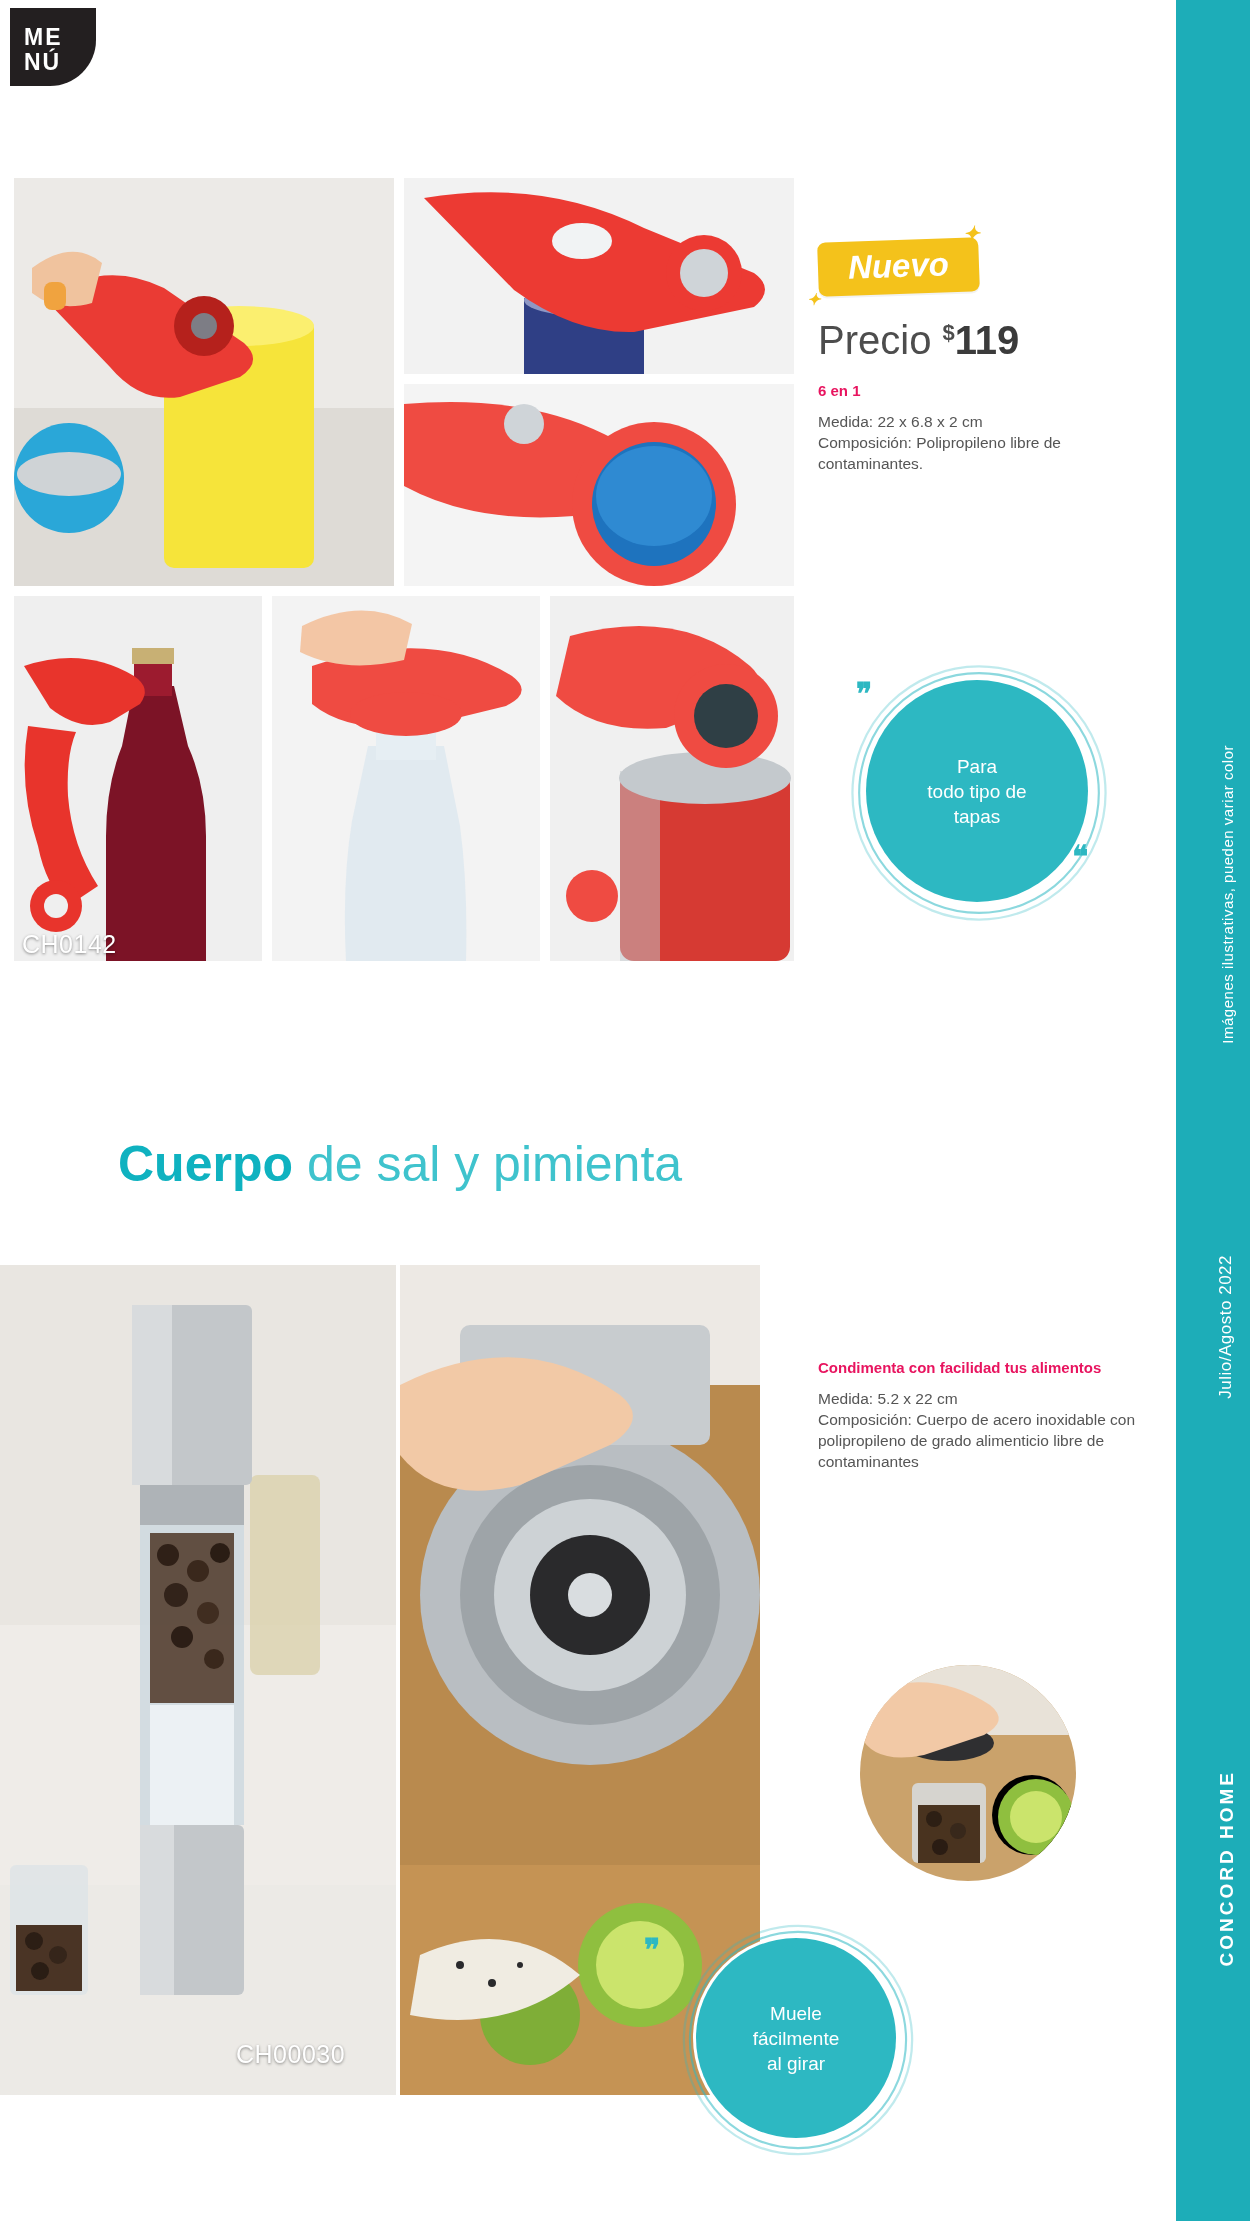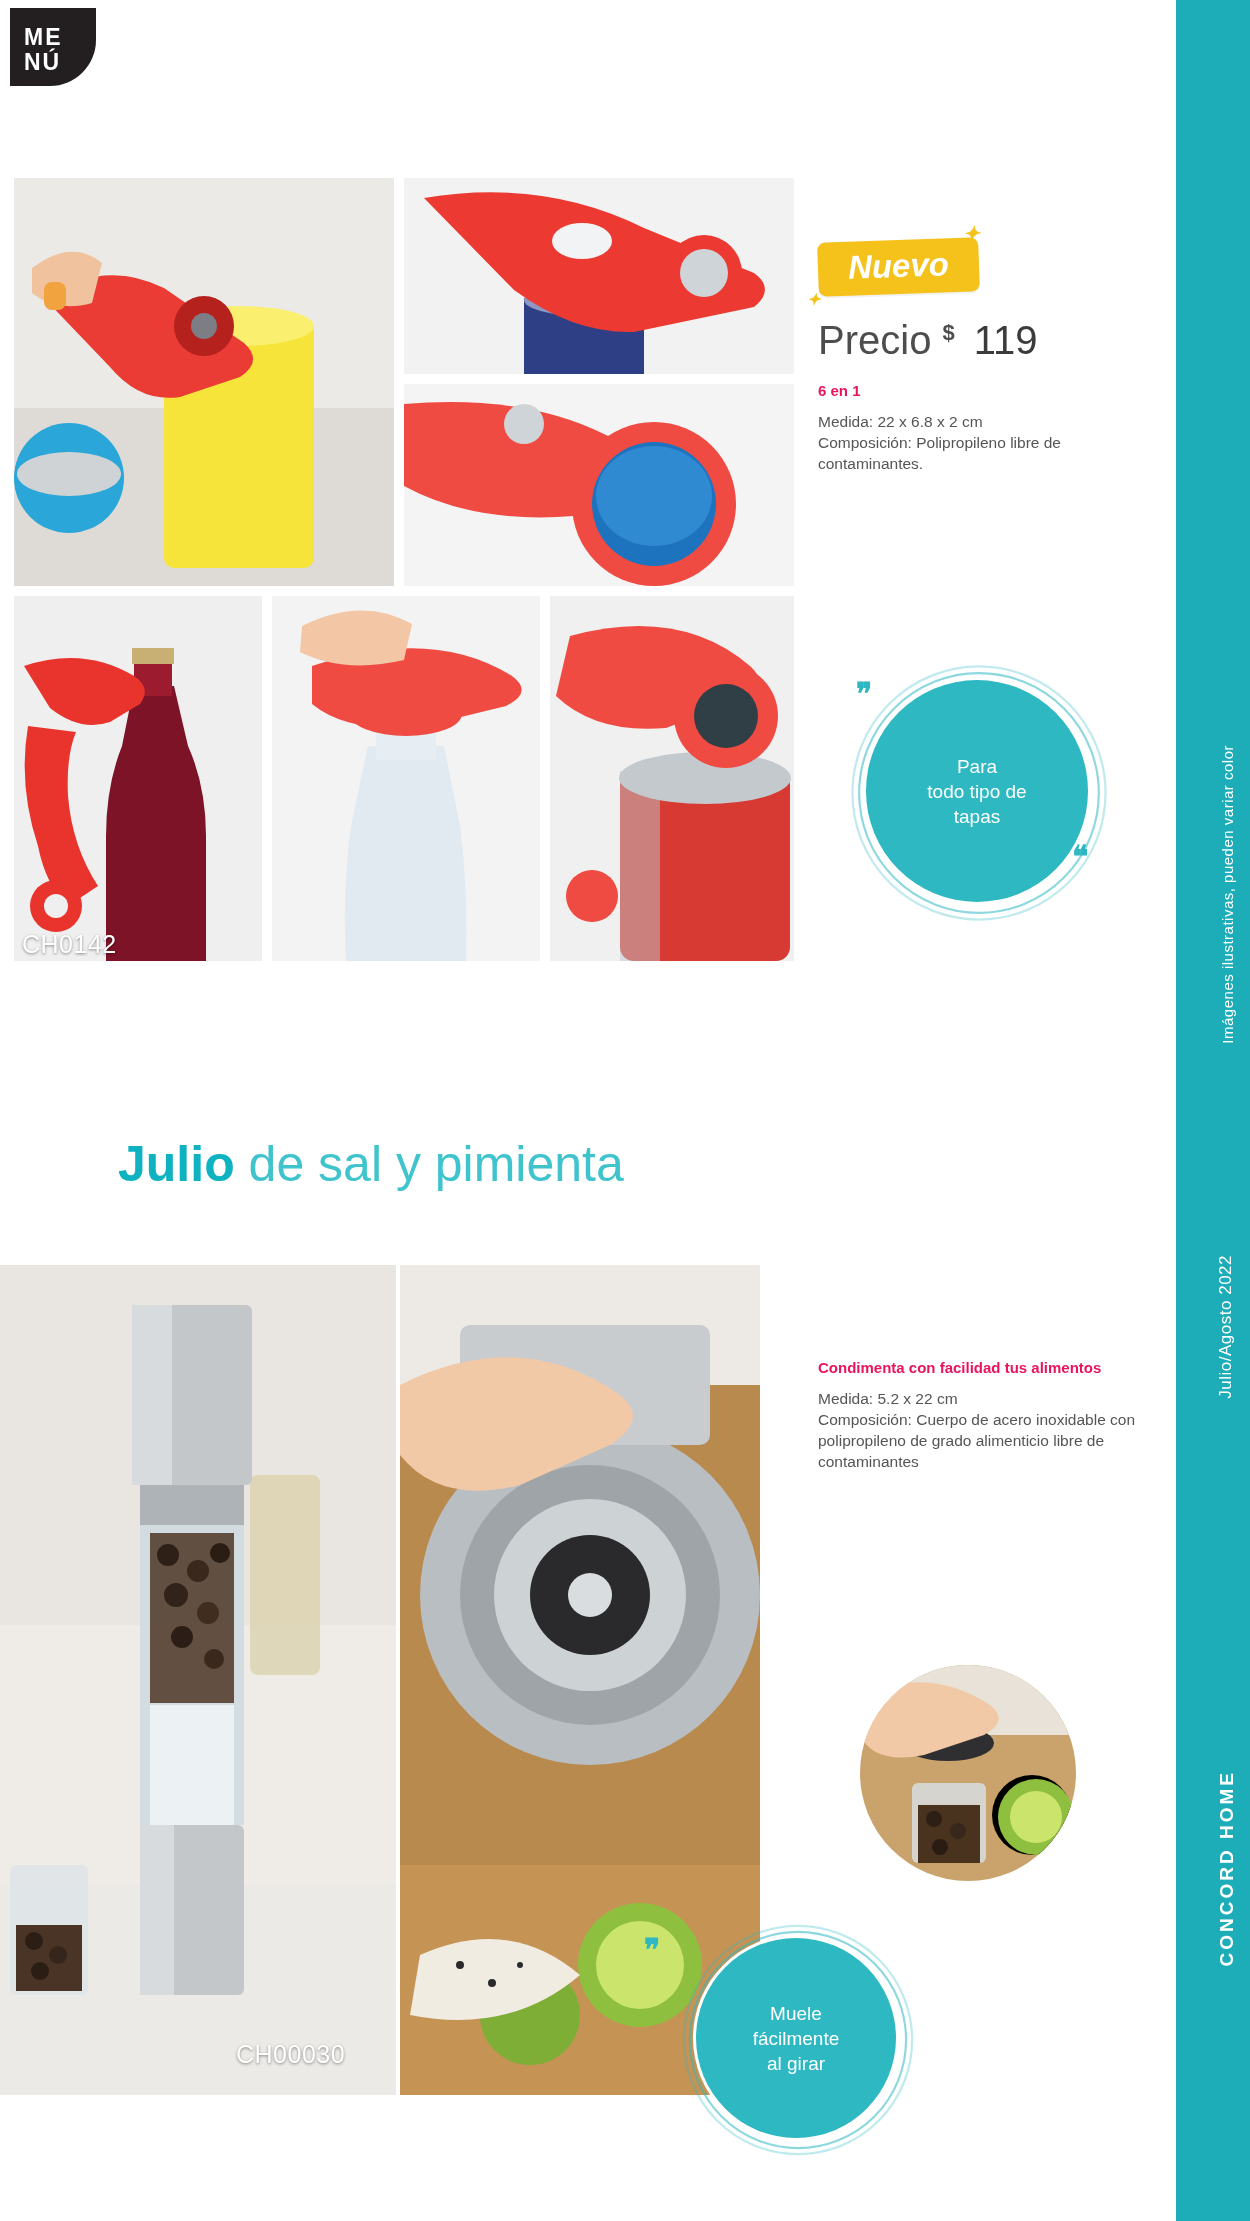--- a/index.html
+++ b/index.html
@@ -108,21 +108,21 @@
   .badge-nuevo .s1 { top:-16px; right:-2px; }
   .badge-nuevo .s2 { bottom:-12px; left:-12px; font-size:16px;}
 
   .price {
     font-size:40px;
     color:#4d4d4d;
     margin-top:24px;
     white-space:nowrap;
   }
   .price .lbl { font-weight:normal; }
-  .price .amt { font-weight:normal; color:#3b3b3b;margin-left:19px; }
+  .price .amt { font-weight:bold; color:#3b3b3b; }
   .price .cur { font-size:22px; vertical-align:super; font-weight:bold; }
 
   .bullet-pink {
     color:#e8145f; font-size:15px; font-weight:bold;
     margin-top:18px; line-height:20px;
   }
   .desc {
     color:#555; font-size:15.5px; line-height:21px; margin-top:10px;
   }
 
@@ -291,21 +291,21 @@
 
   <div class="quote" id="q1a">❞</div>
   <div class="quote" id="q1b">❞</div>
   <div class="callout" id="callout1">
     <span style="white-space:pre-line">Para
 todo tipo de
 tapas</span>
   </div>
 
   <div class="title" id="title-2">
-    <b>Julio</b><span class="light"> de sal y pimienta</span>
+    <b>Cuerpo</b><span class="light"> de sal y pimienta</span>
   </div>
 
   <div class="ph" id="p2a">
     <div class="inner bg-kitchen">
       <svg viewBox="0 0 396 830" width="396" height="830">
         <rect width="396" height="830" fill="#efece8"></rect>
         <rect x="0" y="0" width="396" height="360" fill="#e9e6e1"></rect>
         <rect x="250" y="210" width="70" height="200" rx="8" fill="#d8cfa5" opacity=".7"></rect>
         <rect x="0" y="620" width="396" height="210" fill="#eceae6"></rect>
 

